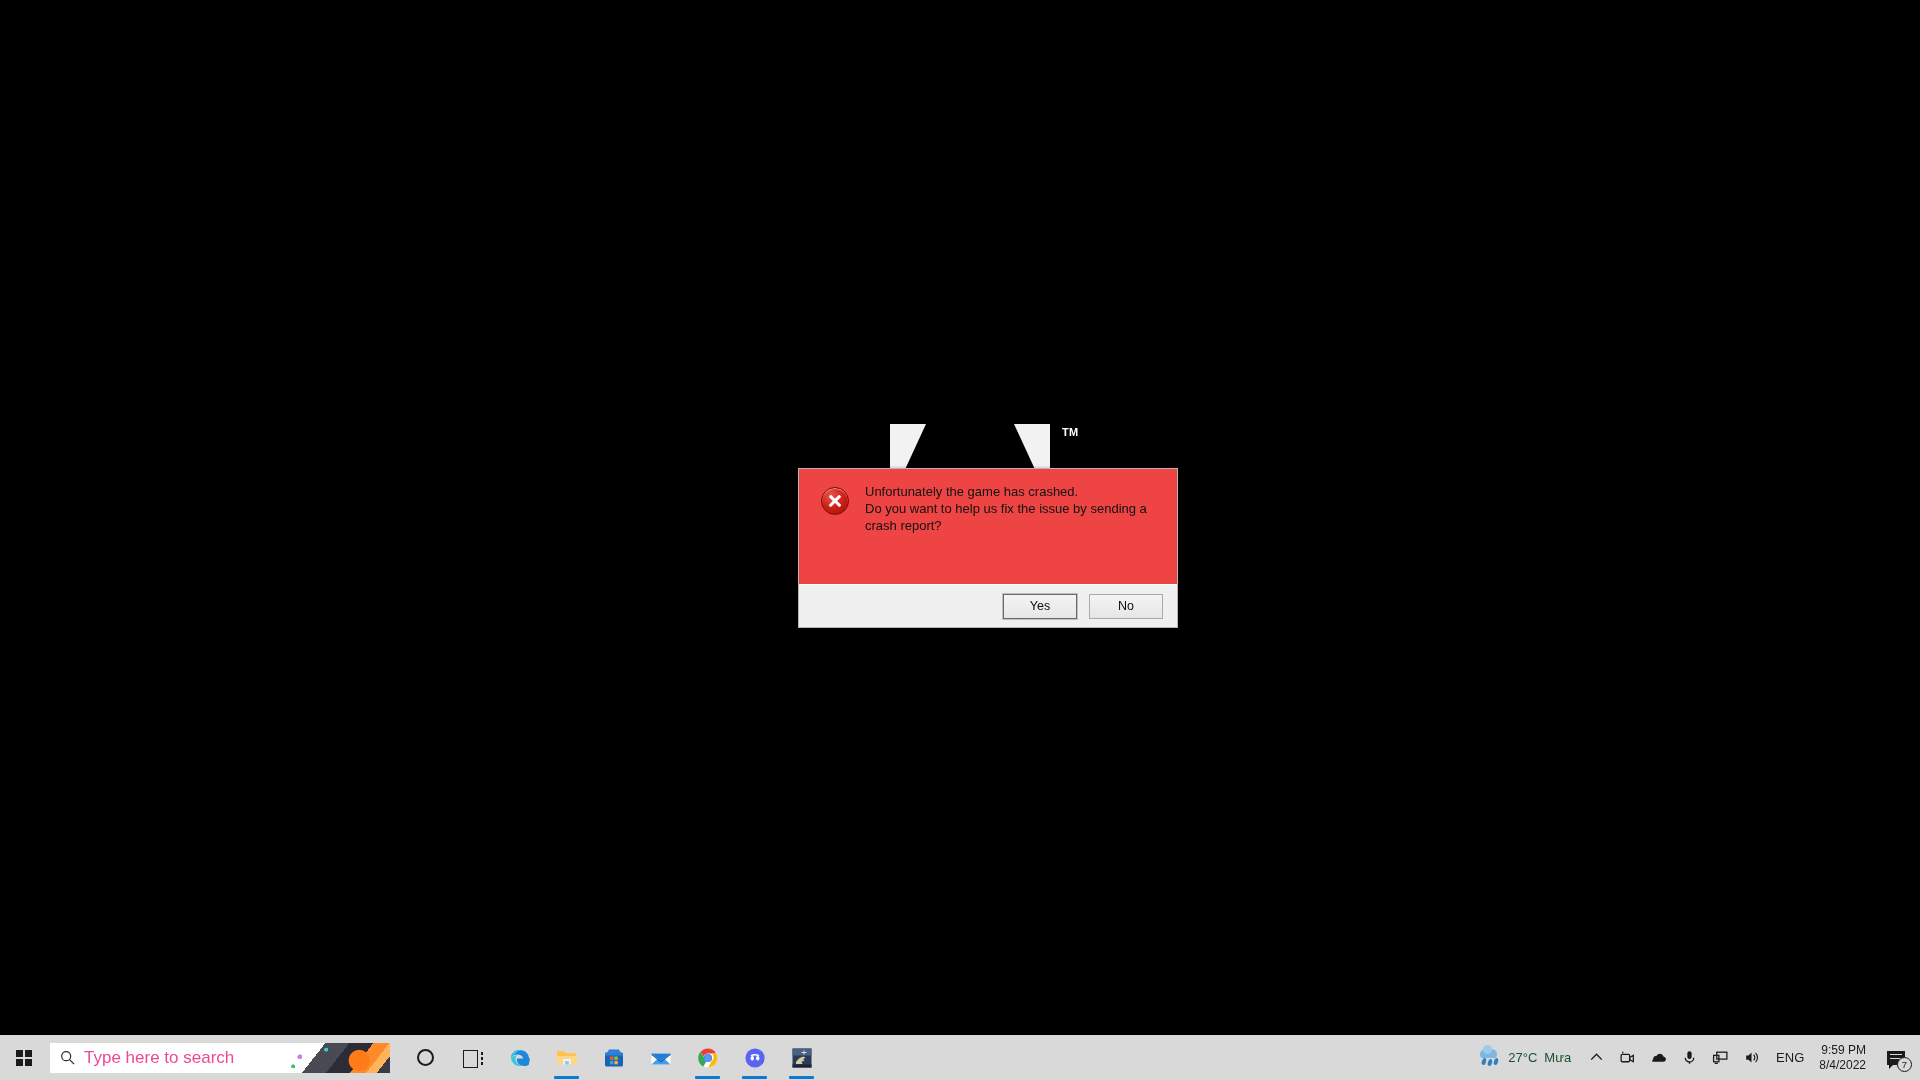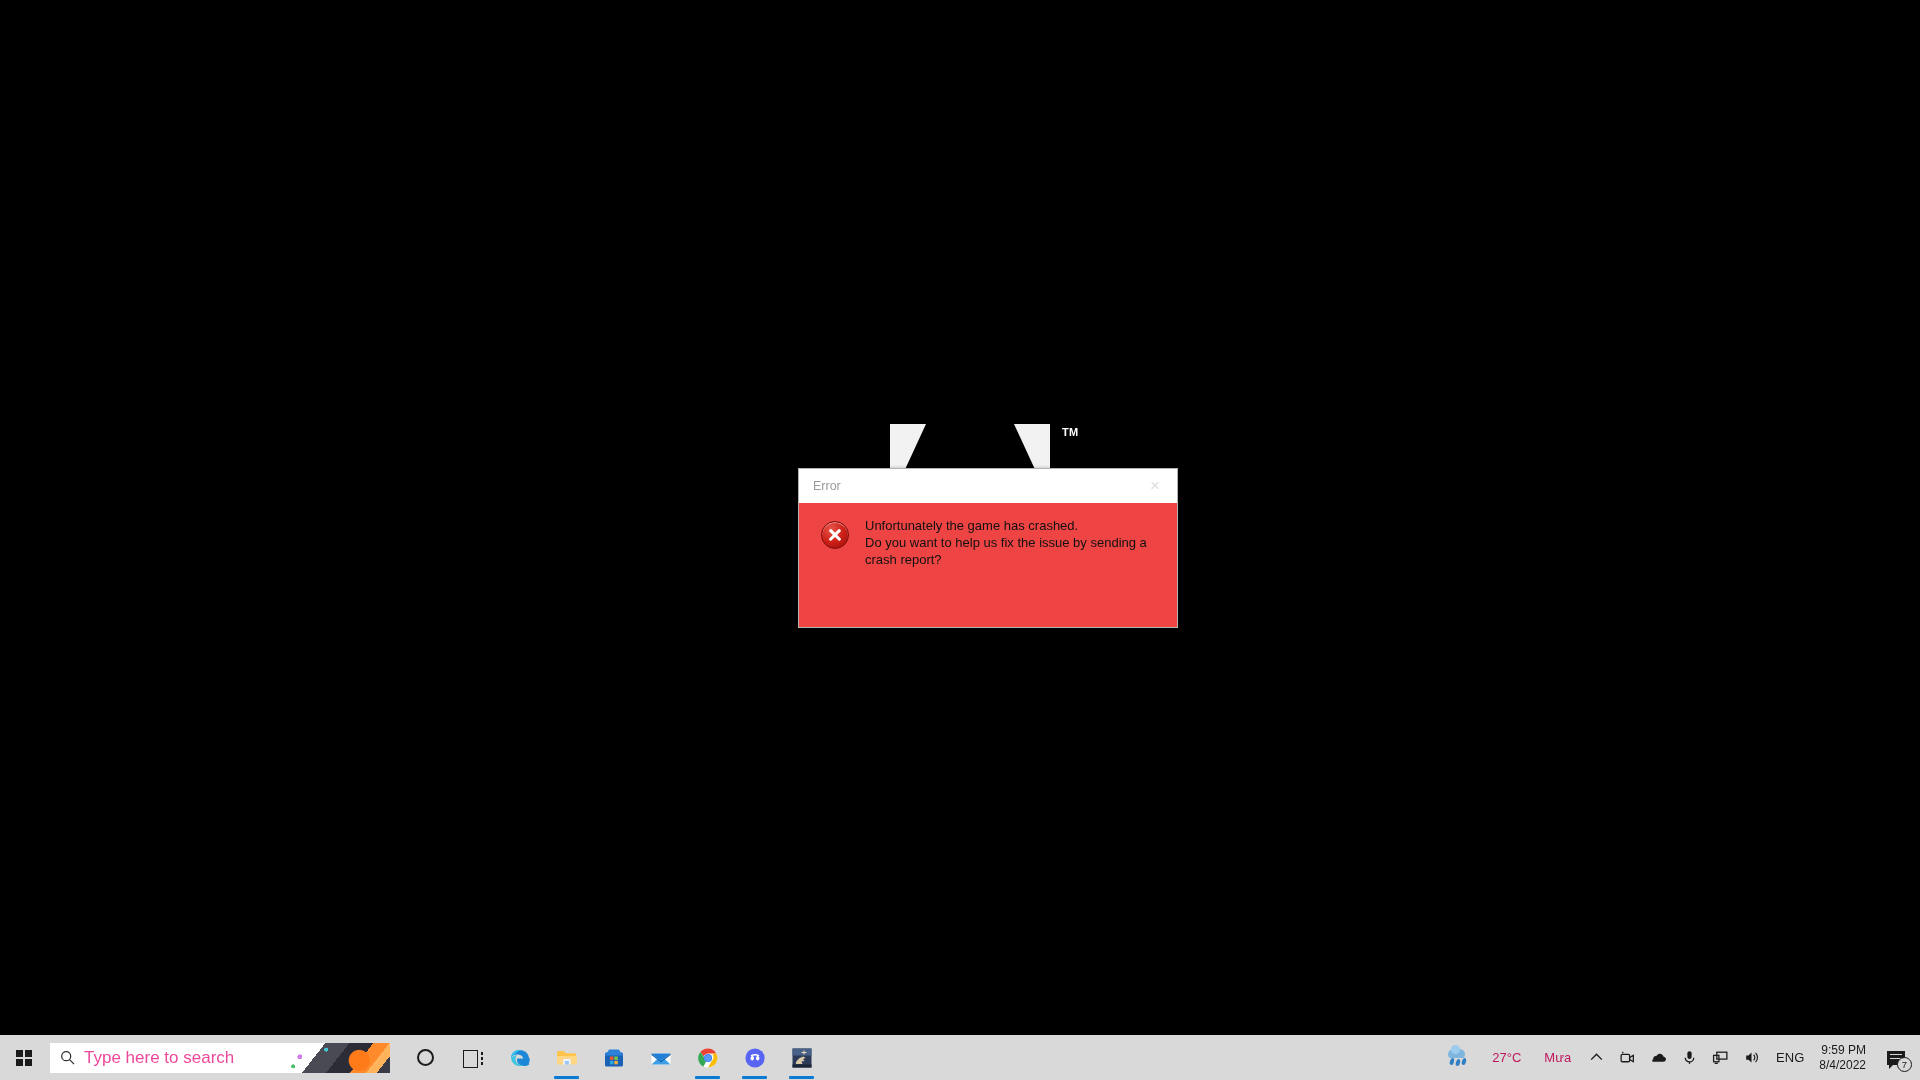--- a/index.html
+++ b/index.html
@@ -302,24 +302,23 @@
     position:absolute;
     width:4px; height:7px;
     background:#2f7fc4;
     border-radius:50% 50% 50% 50% / 70% 70% 40% 40%;
     transform:rotate(18deg);
   }
   #weather-icon .d1 { left:3px; top:10px; }
   #weather-icon .d2 { left:9px; top:11px; }
   #weather-icon .d3 { left:15px; top:10px; }
   #weather-text {
-    color:#be185d;
+    color:#14532d;
     font-size:13px;
     white-space:nowrap;
-    margin-left:16px;
   }
   .tray-glyph { width:17px; height:17px; display:block; color:#1b1b1b; }
   #tray-lang {
     color:#1b1b1b;
     font-size:13px;
     padding:0 9px;
     height:45px;
     display:flex; align-items:center;
     cursor:default;
   }
@@ -379,31 +378,31 @@
     <div id="logo-mark">
       <span id="wing-left"></span>
       <span id="wing-right"></span>
       <span id="tm">TM</span>
     </div>
     <div id="wordmark">GUERRILLA</div>
   </div>
 
   <div id="error-dialog">
 
-    <div id="dialog-titlebar">
-      <span id="dialog-title">Error</span>
-      <span id="dialog-close">×</span>
-    </div>
 
     <div id="dialog-body">
       <span id="error-icon"></span>
       <div id="dialog-message">Unfortunately the game has crashed.
 Do you want to help us fix the issue by sending a crash report?</div>
     </div>
 
+    <div id="dialog-buttonbar">
+      <button class="dlg-btn default">Yes</button>
+      <button class="dlg-btn secondary">No</button>
+    </div>
 
   </div>
 </div>
 
 <div id="taskbar">
 
   <div id="start-button">
     <span class="win-logo">
       <i></i>
         <i></i>

